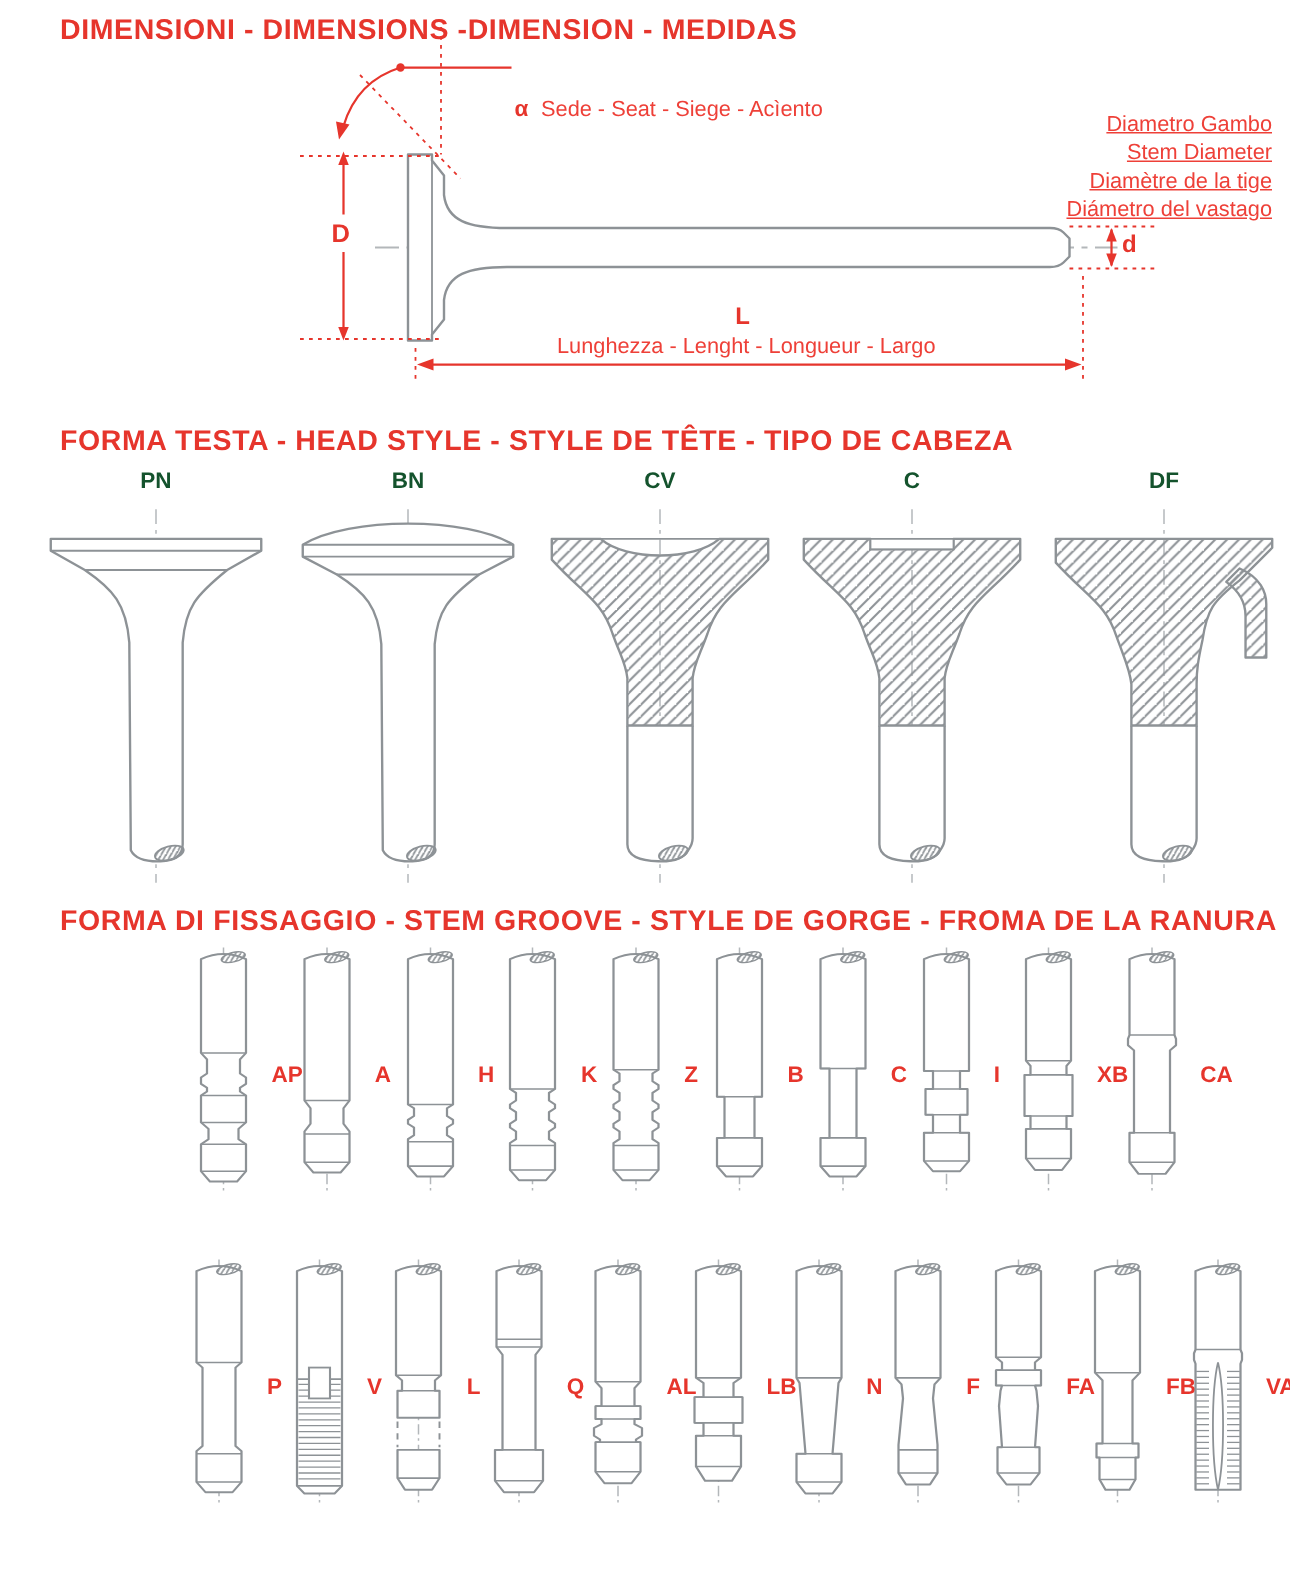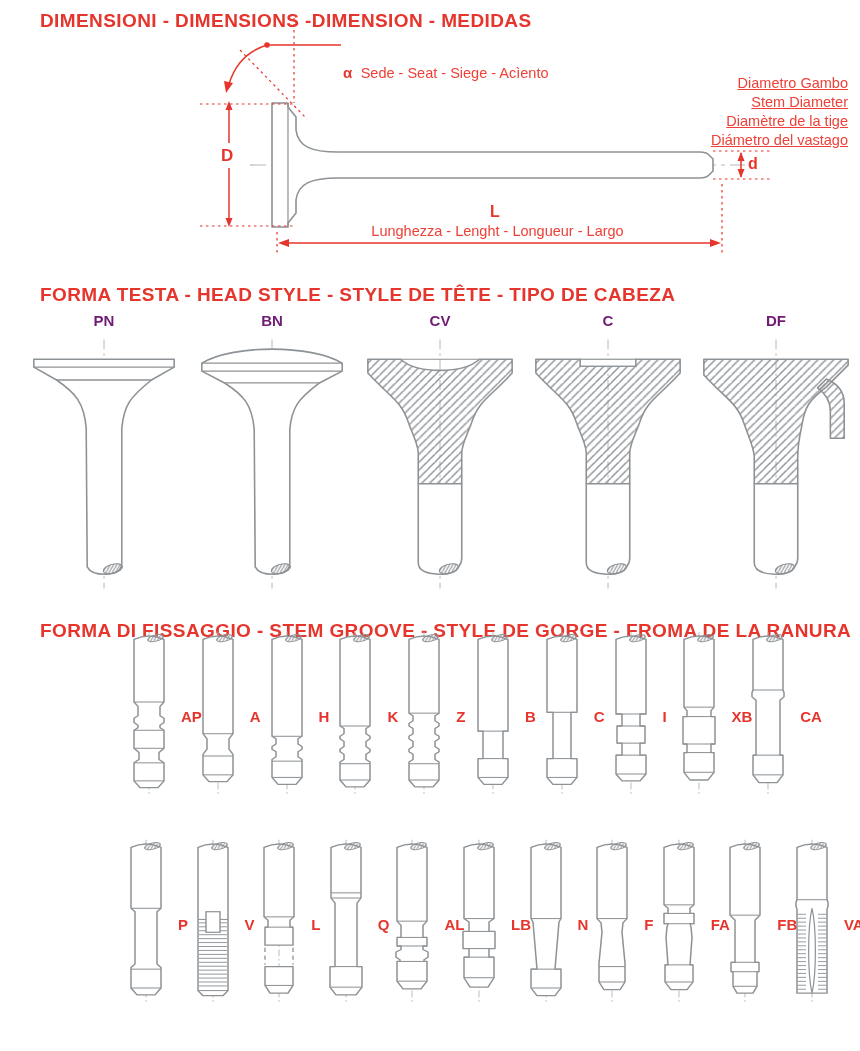--- a/index.html
+++ b/index.html
@@ -3,21 +3,21 @@
 <meta charset="utf-8">
 <style>
   html,body{margin:0;padding:0;background:#fff;}
   body{font-family:"Liberation Sans", sans-serif; width:860px; height:1051px; position:relative; overflow:hidden;}
   .abs{position:absolute;}
   .sec-title{font-size:19px;font-weight:bold;color:#e6352c;letter-spacing:.4px;white-space:nowrap;}
   .dim-text{font-size:14.5px;color:#ee4038;line-height:19.5px;}
   .dim-sym{font-weight:bold;color:#e6352c;}
   .figrow{display:flex;}
   .headcell{width:168px;display:flex;flex-direction:column;align-items:center;}
-  .headlabel{font-size:15px;font-weight:bold;color:#701a75;height:22px;text-align:right;}
+  .headlabel{font-size:15px;font-weight:bold;color:#14532d;height:22px;text-align:right;}
   .stemcell{width:64px;display:flex;align-items:center;}
   .stemlabel{font-size:15px;font-weight:bold;color:#e6352c;margin-top:4px;text-align:center;}
   svg{display:block;}
 </style>
 </head>
 <body>
 
 <svg width="0" height="0" style="position:absolute" aria-hidden="true">
   <defs>
     <pattern id="hbg" width="8" height="8" patternUnits="userSpaceOnUse">
@@ -151,21 +151,21 @@
         <path d="M63,150 L63,230 Q63,241 84,241.5 Q100,242 104,234 Q107,230 107,226 L107,150" fill="#fff" stroke="#8d9296" stroke-width="1.6"></path>
         <line x1="63" y1="150" x2="107" y2="150" stroke="#8d9296" stroke-width="1.4"></line>
         <ellipse cx="94" cy="236" rx="10" ry="4.5" transform="rotate(-15 94 236)" fill="url(#hsm)" stroke="#8d9296" stroke-width="1.2"></ellipse>
       </svg>
     </div>
 
   </div>
 </div>
 
 <div class="abs" style="left:0;top:600px;width:860px;height:451px;">
-  <div class="abs sec-title" style="left:40px;top:20px;">FORMA DI FISSAGGIO - STEM GROOVE - STYLE DE GORGE - FROMA DE LA RANURA</div>
+  <div class="abs sec-title" style="left:40px;top:4px;">FORMA DI FISSAGGIO - STEM GROOVE - STYLE DE GORGE - FROMA DE LA RANURA</div>
 
   <div class="abs figrow" style="left:117px;top:30px;gap:4.8px;">
     <div class="stemcell">
         <div>
           <svg width="64" height="168" viewBox="0 0 64 196" preserveAspectRatio="none">
             <line x1="32" y1="2" x2="32" y2="194" stroke="#b3b7ba" stroke-width="1" stroke-dasharray="8 3 2 3"></line>
             <path d="M17,11 L17,84 L17,84 L21,89 L21,100 L17,103 L17,108 L21,111 L21,114 L17,117 L17,117 L17,138 L17,138 L22,143 L22,151 L17,155 L17,155 L17,176 L17,176 L23,184 L41,184 L47,176 L47,176 L47,155 L47,155 L42,151 L42,143 L47,138 L47,138 L47,117 L47,117 L43,114 L43,111 L47,108 L47,103 L43,100 L43,89 L47,84 L47,84 L47,11 Q32,3 17,11 Z" fill="#fff" stroke="#8d9296" stroke-width="1.5" stroke-linejoin="round"></path>
             <line x1="17" y1="84" x2="47" y2="84" stroke="#8d9296" stroke-width="1.2"></line>
             <line x1="17" y1="117" x2="47" y2="117" stroke="#8d9296" stroke-width="1.2"></line>
             <line x1="17" y1="138" x2="47" y2="138" stroke="#8d9296" stroke-width="1.2"></line>

